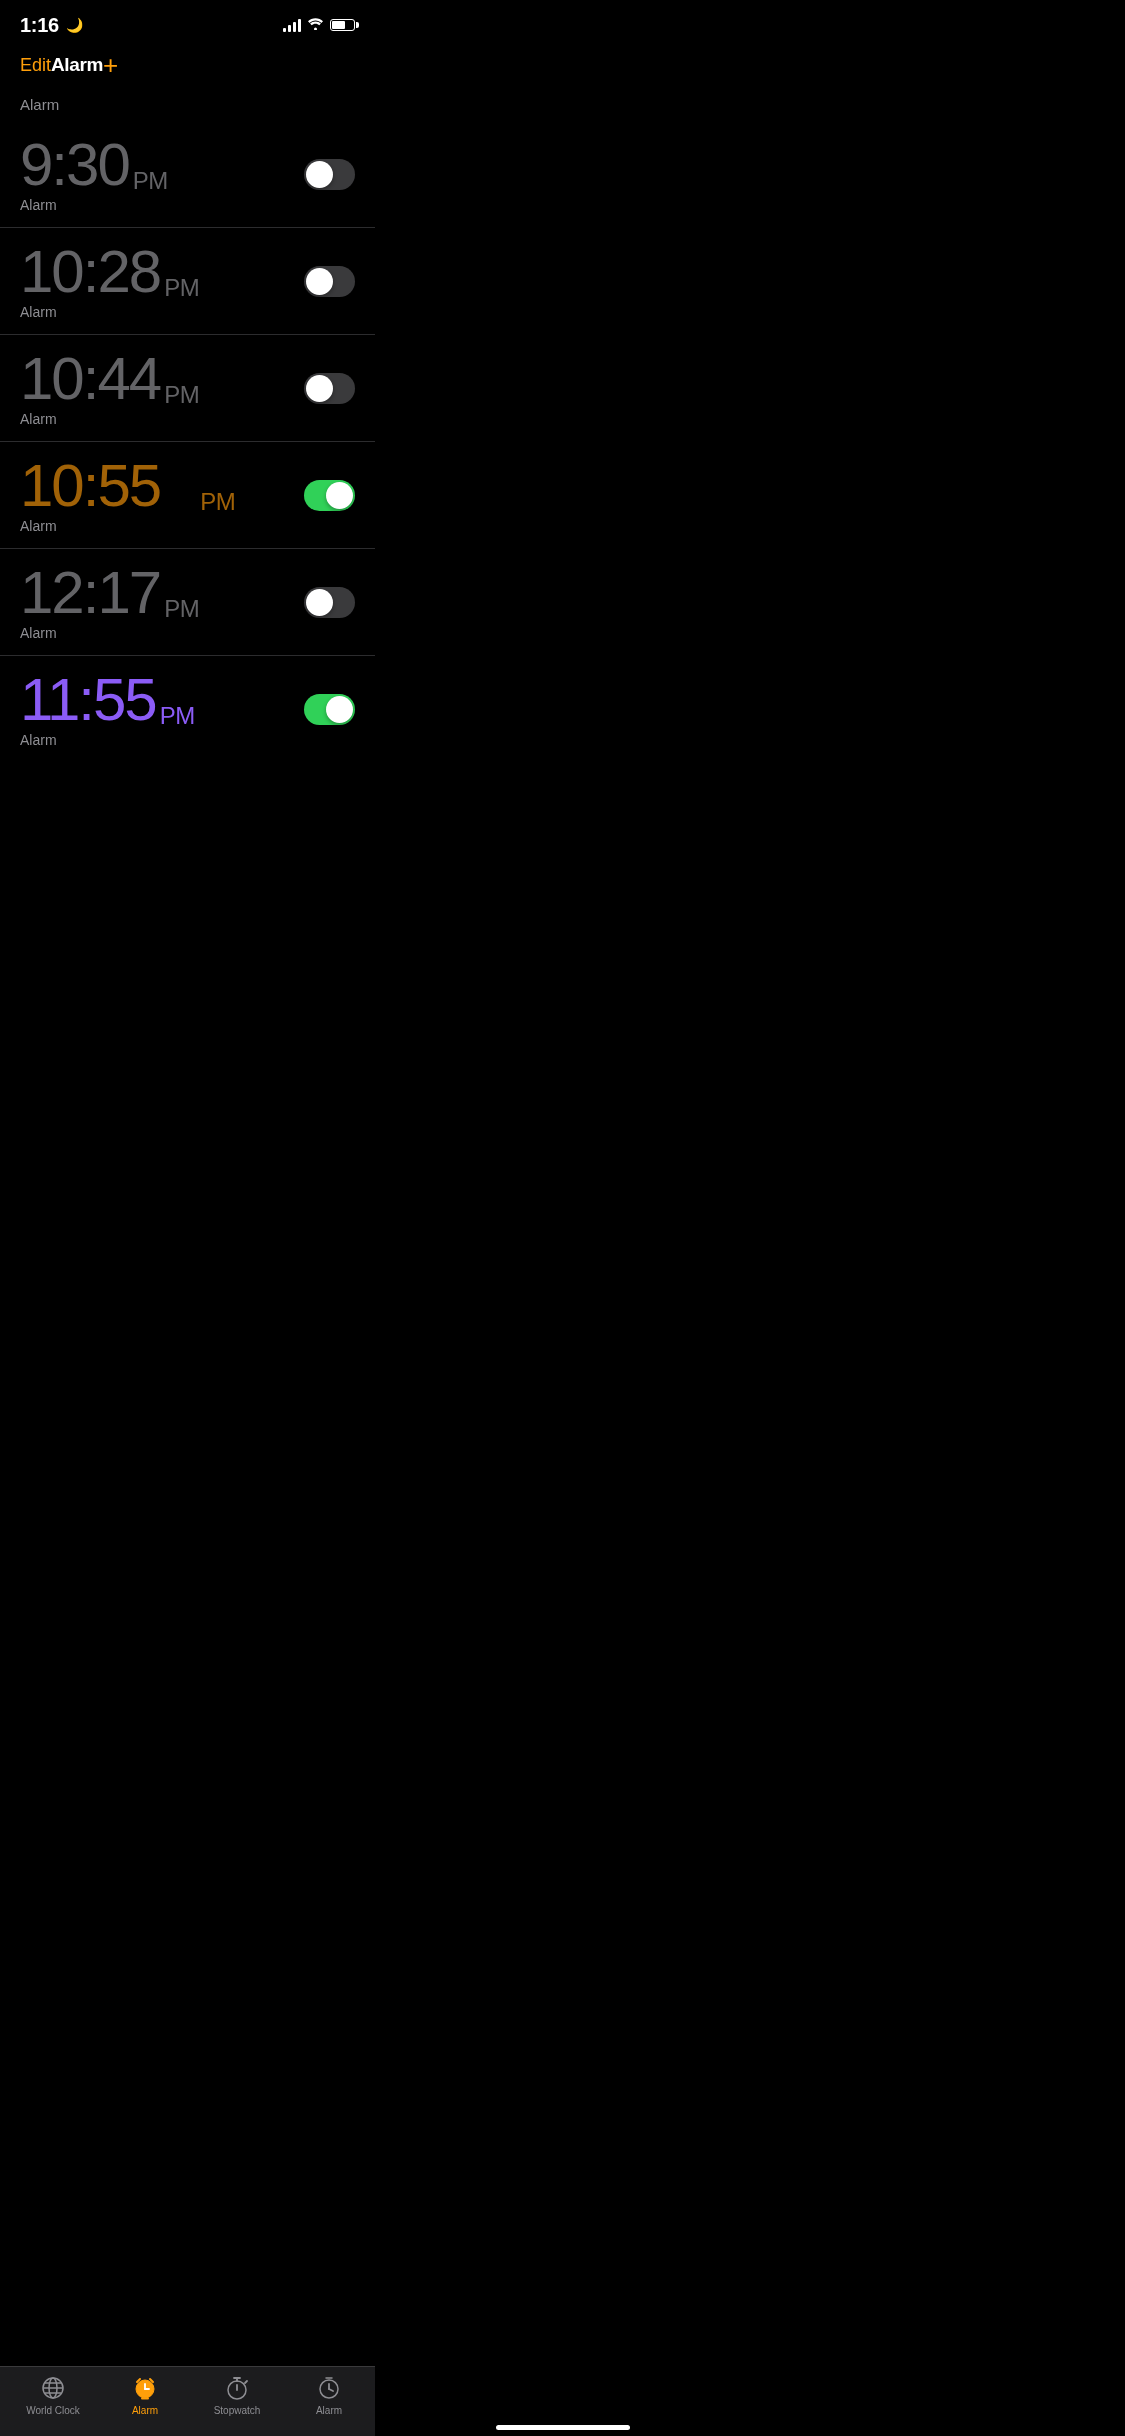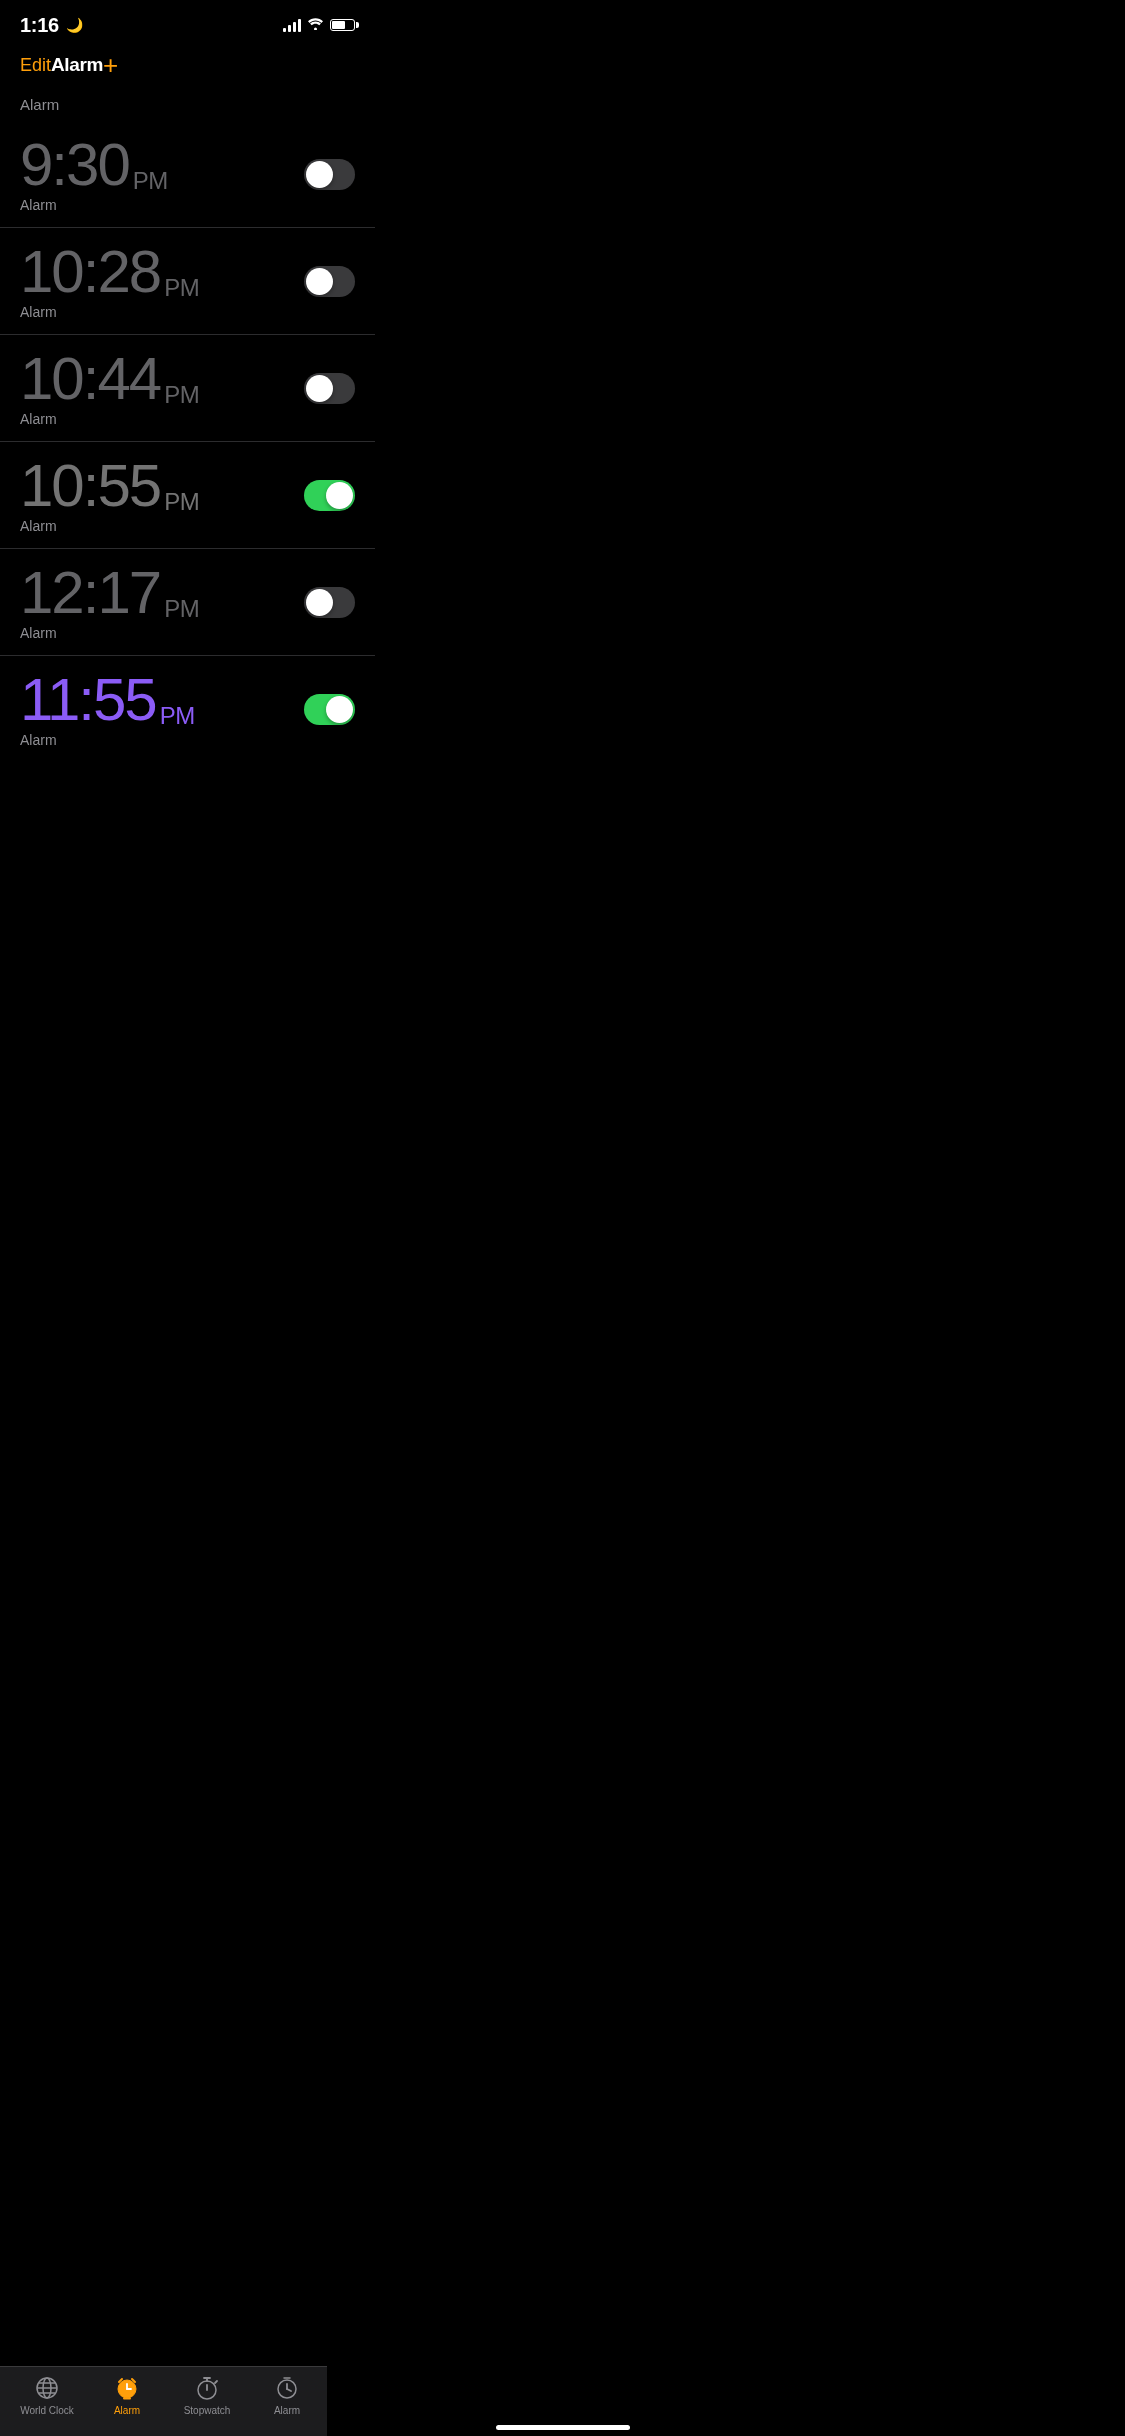--- a/index.html
+++ b/index.html
@@ -214,21 +214,21 @@
 
     .toggle.on .toggle-knob {
       transform: translateX(20px);
     }
 
     
     .tab-bar {
       position: fixed;
       bottom: 0;
       left: 0;
-      width: 327px;
+      width: 375px;
       background: #1C1C1E;
       border-top: 0.5px solid #3A3A3C;
       display: flex;
       justify-content: space-around;
       align-items: flex-start;
       padding: 8px 0 20px 7px;
     }
 
     .tab-item {
       display: flex;
@@ -347,21 +347,21 @@
         </div>
         <div class="alarm-label">Alarm</div>
       </div>
       <div class="toggle">
         <div class="toggle-knob"></div>
       </div>
     </div>
 
     <div class="alarm-item">
       <div class="alarm-info">
-        <div class="alarm-time" style="color:#737373;">
+        <div class="alarm-time" style="color:#a16207;gap:36px;">
           <span class="alarm-time-main">10:55</span>
           <span class="alarm-time-period">PM</span>
         </div>
         <div class="alarm-label">Alarm</div>
       </div>
       <div class="toggle on">
         <div class="toggle-knob"></div>
       </div>
     </div>
 

